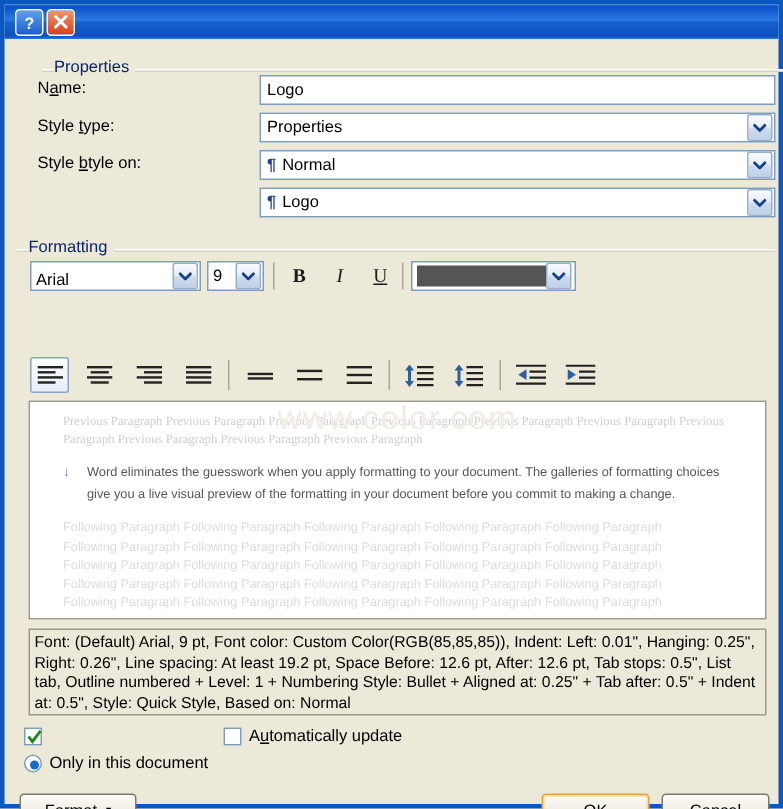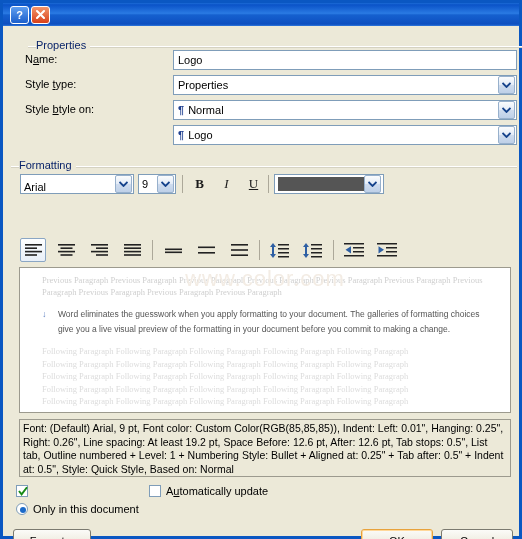--- a/index.html
+++ b/index.html
@@ -109,21 +109,21 @@
     color:#cfcfcf;font-family:"Liberation Serif",serif;font-size:8.5px;
     line-height:12px;padding:6px 16px 0 22px;
   }
   .prev-body{
     display:flex;margin:9px 0 0 22px;
     color:#555;font-size:8.5px;line-height:15px;
     padding-right:18px;
   }
   .prev-bullet{color:#5b7fc0;width:16px;flex:0 0 16px;font-size:9px;}
   .prev-follow{
-    color:#dcdcdc;font-family:Liberation Serif, serif;font-size:8.5px;
+    color:#dcdcdc;font-family:Liberation Sans, sans-serif;font-size:8.5px;
     line-height:12.5px;padding:8px 20px 0 22px;
   }
   .watermark{
     position:absolute;top:-2px;left:50%;transform:translateX(-50%);
     color:#f3ece4;font-size:22px;letter-spacing:1px;white-space:nowrap;
     font-family:"Liberation Sans",sans-serif;
   }
   
   .desc{
     position:absolute;box-sizing:border-box;

